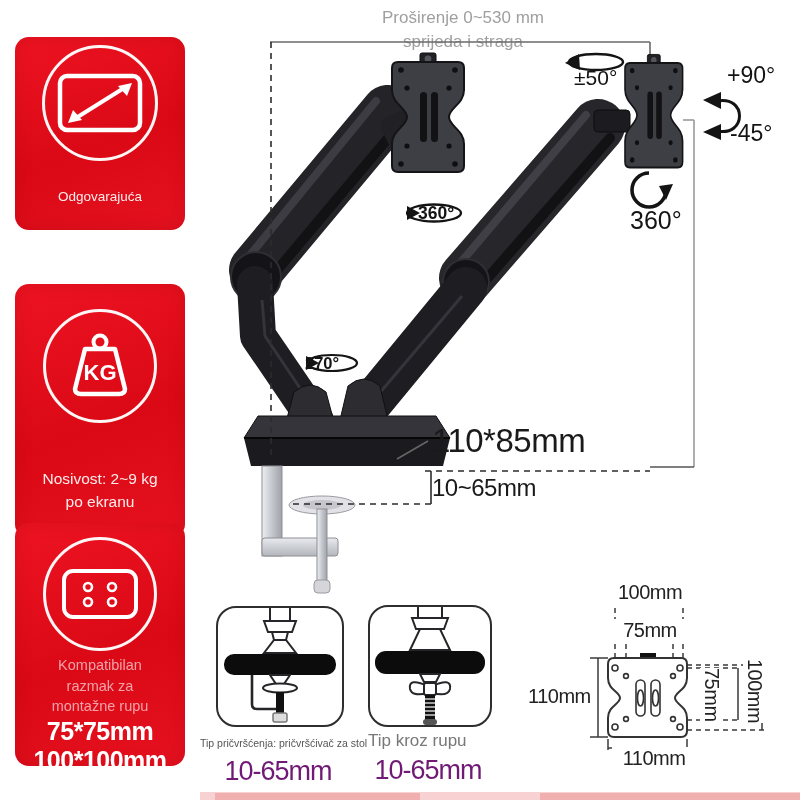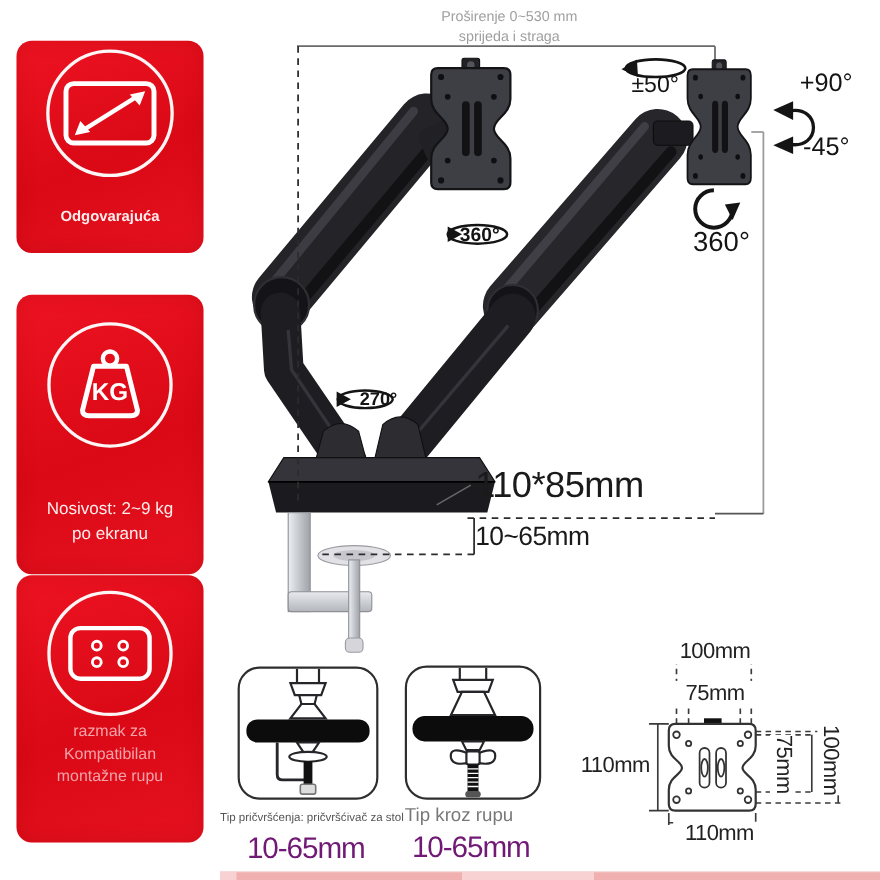--- a/index.html
+++ b/index.html
@@ -7,35 +7,35 @@
     width:800px;height:800px;position:relative;overflow:hidden;
     background:#ffffff;
     font-family:"Liberation Sans", sans-serif;
     -webkit-font-smoothing:antialiased;
   }
   .abs{position:absolute;}
 
   
   .header-text{
     left:343px;top:6px;width:240px;text-align:center;
-    color:#9f9f9f;font-size:13px;line-height:1.42;
+    color:#9f9f9f;font-size:17px;line-height:1.42;
   }
 
   
   .badge{
     left:15px;width:170px;border-radius:14px;
     background:linear-gradient(160deg,#ee1322 0%,#da0915 55%,#e61120 100%);
     color:#fff;text-align:center;
     box-shadow:inset 0 0 18px rgba(120,0,0,.18);
   }
   .badge-circle{
     margin:0 auto;border:3px solid rgba(255,255,255,.96);border-radius:50%;
     display:flex;align-items:center;justify-content:center;
   }
-  .badge-txt{font-size:13.5px;line-height:1.5;color:#ffecec;font-weight:bold;}
+  .badge-txt{font-size:13.5px;line-height:1.5;color:#ffecec;}
   .badge-txt2{font-size:15.5px;line-height:1.5;color:#ffecec;}
   .badge-txt-pink{font-size:14.5px;line-height:1.42;color:#f2a2a9;}
   .badge-bold{font-size:25px;font-weight:bold;line-height:1.18;color:#ffffff;letter-spacing:-.5px;}
 
   
   .ann{color:#141414;white-space:nowrap;}
   .ann-swivel{font-size:21px;}
   .ann-tilt{font-size:23px;}
   .ann-rot{font-size:25px;}
   .ann-mid{font-size:17.5px;font-weight:bold;}
@@ -70,21 +70,21 @@
       <line x1="20" y1="48" x2="68" y2="18" stroke="#fff" stroke-width="4"></line>
       <polygon points="12,53 26,50 17,40" fill="#fff"></polygon>
       <polygon points="76,13 62,16 71,26" fill="#fff"></polygon>
     </svg>
   </div>
   <div class="badge-txt" style="margin-top:26px;">
     <div>Odgovarajuća</div>
   </div>
 </div>
 
-<div class="abs badge" style="top:268px;height:254px;">
+<div class="abs badge" style="top:284px;height:254px;">
   <div class="badge-circle" style="width:108px;height:108px;margin-top:25px;">
     <svg width="70" height="66" viewBox="0 0 70 66">
       <circle cx="35" cy="9" r="6.5" fill="none" stroke="#fff" stroke-width="4"></circle>
       <path d="M20,16 H50 L60,56 Q60,61 54,61 H16 Q10,61 10,56 Z" fill="none" stroke="#fff" stroke-width="4.5" stroke-linejoin="round"></path>
       <text x="35" y="47" text-anchor="middle" font-size="22" font-weight="bold" fill="#fff" font-family="Liberation Sans, sans-serif">KG</text>
     </svg>
   </div>
   <div class="badge-txt2" style="margin-top:44px;">
     <div>Nosivost: 2~9 kg</div>
     <div>po ekranu</div>
@@ -95,23 +95,27 @@
   <div class="badge-circle" style="width:108px;height:108px;margin-top:14px;">
     <svg width="78" height="52" viewBox="0 0 78 52">
       <rect x="3" y="3" width="72" height="46" rx="9" fill="none" stroke="#fff" stroke-width="4"></rect>
       <circle cx="27" cy="19" r="4" fill="none" stroke="#fff" stroke-width="2.6"></circle>
       <circle cx="51" cy="19" r="4" fill="none" stroke="#fff" stroke-width="2.6"></circle>
       <circle cx="27" cy="34" r="4" fill="none" stroke="#fff" stroke-width="2.6"></circle>
       <circle cx="51" cy="34" r="4" fill="none" stroke="#fff" stroke-width="2.6"></circle>
     </svg>
   </div>
   <div class="badge-txt-pink" style="margin-top:4px;">
+    <div>Kompatibilan</div>
     <div>razmak za</div>
-    <div>Kompatibilan</div>
     <div>montažne rupu</div>
+  </div>
+  <div class="badge-bold">
+    <div>75*75mm</div>
+    <div>100*100mm</div>
   </div>
 </div>
 
 <svg class="abs" style="left:200px;top:30px;" width="600" height="570" viewBox="200 30 600 570">
   <defs>
     <linearGradient id="g-sil" x1="0" y1="0" x2="1" y2="0">
       <stop offset="0" stop-color="#eceff2"></stop>
         <stop offset=".5" stop-color="#c4c7cc"></stop>
         <stop offset="1" stop-color="#9fa2a8"></stop>
     </linearGradient>
@@ -216,21 +220,21 @@
     <ellipse cx="332" cy="363" rx="25" ry="8" stroke-width="2.2"></ellipse>
     <polygon points="319,363 306,356 306,370" fill="#141414" stroke="none"></polygon>
   </g>
 </svg>
 
 <div class="abs ann ann-swivel" style="left:574px;top:66px;">±50°</div>
 <div class="abs ann ann-tilt" style="left:727px;top:62px;">+90°</div>
 <div class="abs ann ann-tilt" style="left:730px;top:120px;">-45°</div>
 <div class="abs ann ann-rot" style="left:630px;top:206px;">360°</div>
 <div class="abs ann ann-mid" style="left:418px;top:203px;">360°</div>
-<div class="abs ann ann-mid" style="left:327px;top:354px;font-size:16.5px;">270°</div>
+<div class="abs ann ann-mid" style="left:305px;top:354px;font-size:16.5px;">270°</div>
 <div class="abs ann ann-dim" style="left:432px;top:422px;">110*85mm</div>
 <div class="abs ann ann-dim2" style="left:432px;top:474px;">10~65mm</div>
 
 <div class="abs mount-box" style="left:216px;top:606px;width:124px;height:117px;">
   <svg width="124" height="117" viewBox="0 0 124 117">
     <g stroke="#26262a" stroke-width="2" fill="#fff">
       <path d="M52,0 V13 M72,0 V13" fill="none"></path>
       <path d="M46,13 H78 L74,24 H50 Z"></path>
       <path d="M54,24 H70 L68,32 H56 Z"></path>
       <path d="M56,32 H68 L78,45 H46 Z"></path>

